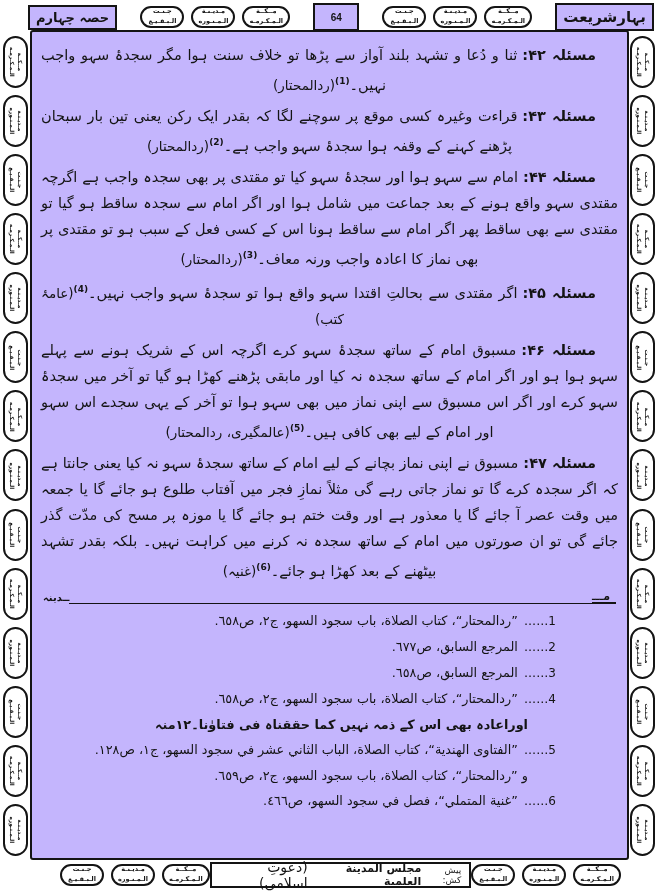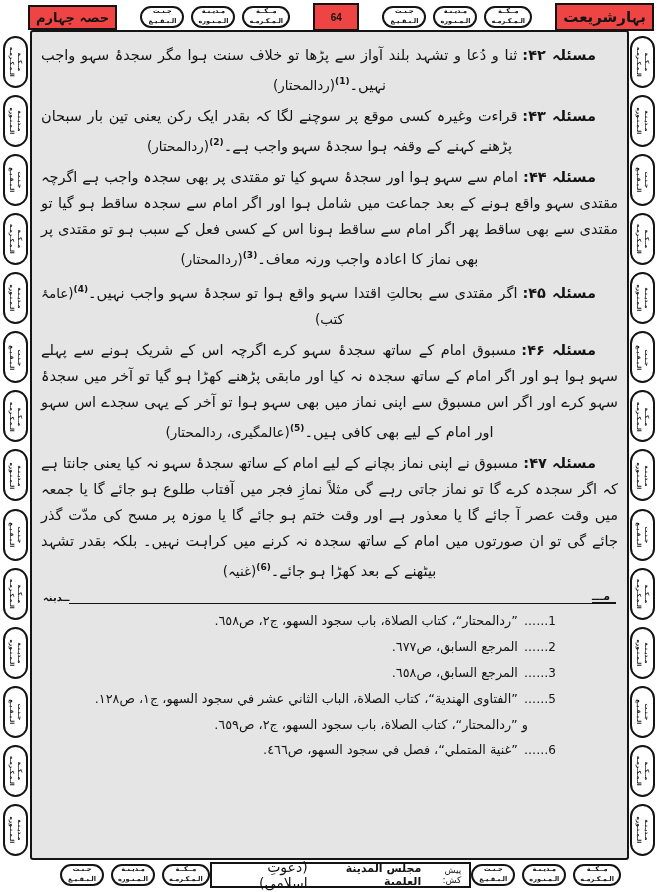--- a/index.html
+++ b/index.html
@@ -2,41 +2,41 @@
 <html lang="ur"><head>
 <meta charset="utf-8">
 <style>
   html,body{margin:0;padding:0;background:#e8e8e8;}
   .canvas{position:relative;width:657px;height:892px;background:#ffffff;overflow:hidden;
           font-family:"DejaVu Sans",sans-serif;color:#141414;margin:0 auto;}
 
   
   .top-row{position:absolute;top:2px;left:28px;right:3px;height:30px;
            display:flex;direction:rtl;justify-content:space-between;align-items:center;gap:4px;z-index:3;}
-  .hbox{border:2px solid #141414;background:#ef4444;display:flex;align-items:center;justify-content:center;box-sizing:border-box;}
+  .hbox{border:2px solid #141414;background:#c4b5fd;display:flex;align-items:center;justify-content:center;box-sizing:border-box;}
   .title-box{min-width:94px;height:28px;font-weight:bold;font-size:15px;padding:11px 6px;}
   .part-box{min-width:84px;height:25px;font-weight:bold;font-size:13px;padding:0 6px;}
   .page-box{min-width:46px;height:28px;font-weight:bold;font-size:10px;font-family:"Liberation Sans",sans-serif;}
   .oval-group{display:flex;direction:rtl;gap:7px;align-items:center;}
   .oval{border:2px solid #141414;border-radius:12px;background:#fff;height:22px;min-width:44px;
         padding:1px 5px;display:flex;flex-direction:column;justify-content:center;box-sizing:border-box;}
   .oval div{font-size:6.5px;font-weight:bold;text-align:center;line-height:1.5;white-space:nowrap;direction:rtl;}
 
   
   .col{position:absolute;top:36px;bottom:36px;width:28px;display:flex;flex-direction:column;
        justify-content:space-between;align-items:center;z-index:3;}
   .col-left{left:1px;} .col-right{right:1px;}
   .med{width:25px;height:52px;border:2px solid #141414;border-radius:13px;background:#fff;
        display:flex;align-items:center;justify-content:center;box-sizing:border-box;}
   .med-in{transform:rotate(90deg);display:flex;flex-direction:column;line-height:1.35;}
   .med-in div{font-size:5.8px;font-weight:bold;text-align:center;white-space:nowrap;direction:rtl;}
 
   
   .frame{position:absolute;left:30px;right:28px;top:30px;bottom:32px;border:2px solid #141414;
-         border-radius:3px;background:#e5e5e5;box-sizing:border-box;padding:10px 9px 0 9px;overflow:hidden;z-index:1;}
+         border-radius:3px;background:#c4b5fd;box-sizing:border-box;padding:10px 9px 0 9px;overflow:hidden;z-index:1;}
 
   
   .main-text{direction:rtl;}
   .mas{margin:0 0 5px 0;font-size:14.5px;line-height:26px;text-align:justify;text-align-last:center;text-indent:22px;}
   .mas-label{font-weight:bold;margin-left:5px;}
   .ref{font-size:9px;font-weight:bold;}
   .src{font-size:13.5px;}
 
   
   .fn-divider{display:flex;direction:rtl;align-items:flex-end;margin:6px 2px 4px 2px;height:14px;}
@@ -323,20 +323,25 @@
         <div class="fn">
           <div class="fn-main"><span class="fn-num">2</span><span class="fn-dots">......</span> <span class="fn-text">المرجع السابق، ص٦٧٧.</span></div>
 
         </div>
 
         <div class="fn">
           <div class="fn-main"><span class="fn-num">3</span><span class="fn-dots">......</span> <span class="fn-text">المرجع السابق، ص٦٥٨.</span></div>
 
         </div>
 
+        <div class="fn">
+          <div class="fn-main"><span class="fn-num">4</span><span class="fn-dots">......</span> <span class="fn-text">”ردالمحتار“، كتاب الصلاة، باب سجود السهو، ج٢، ص٦٥٨.</span></div>
+          <div class="fn-note">اوراعادہ بھی اس کے ذمہ نہیں کما حققناہ فی فتاوٰنا۔١٢منہ</div>
+
+        </div>
 
         <div class="fn">
           <div class="fn-main"><span class="fn-num">5</span><span class="fn-dots">......</span> <span class="fn-text">”الفتاوى الهندية“، كتاب الصلاة، الباب الثاني عشر في سجود السهو، ج١، ص١٢٨.</span></div>
 
           <div class="fn-extra">و ”ردالمحتار“، كتاب الصلاة، باب سجود السهو، ج٢، ص٦٥٩.</div>
         </div>
 
         <div class="fn">
           <div class="fn-main"><span class="fn-num">6</span><span class="fn-dots">......</span> <span class="fn-text">”غنية المتملي“، فصل في سجود السهو، ص٤٦٦.</span></div>
 

